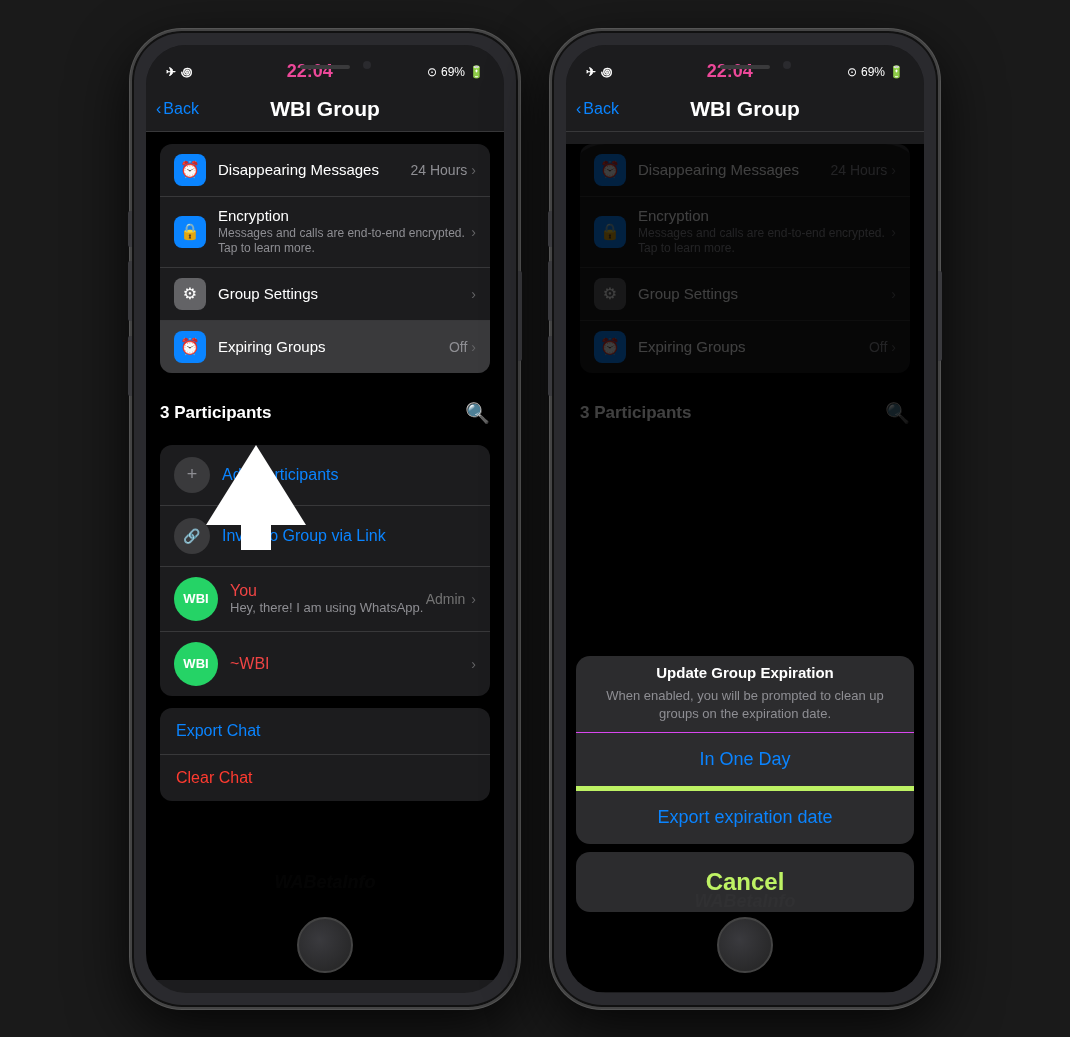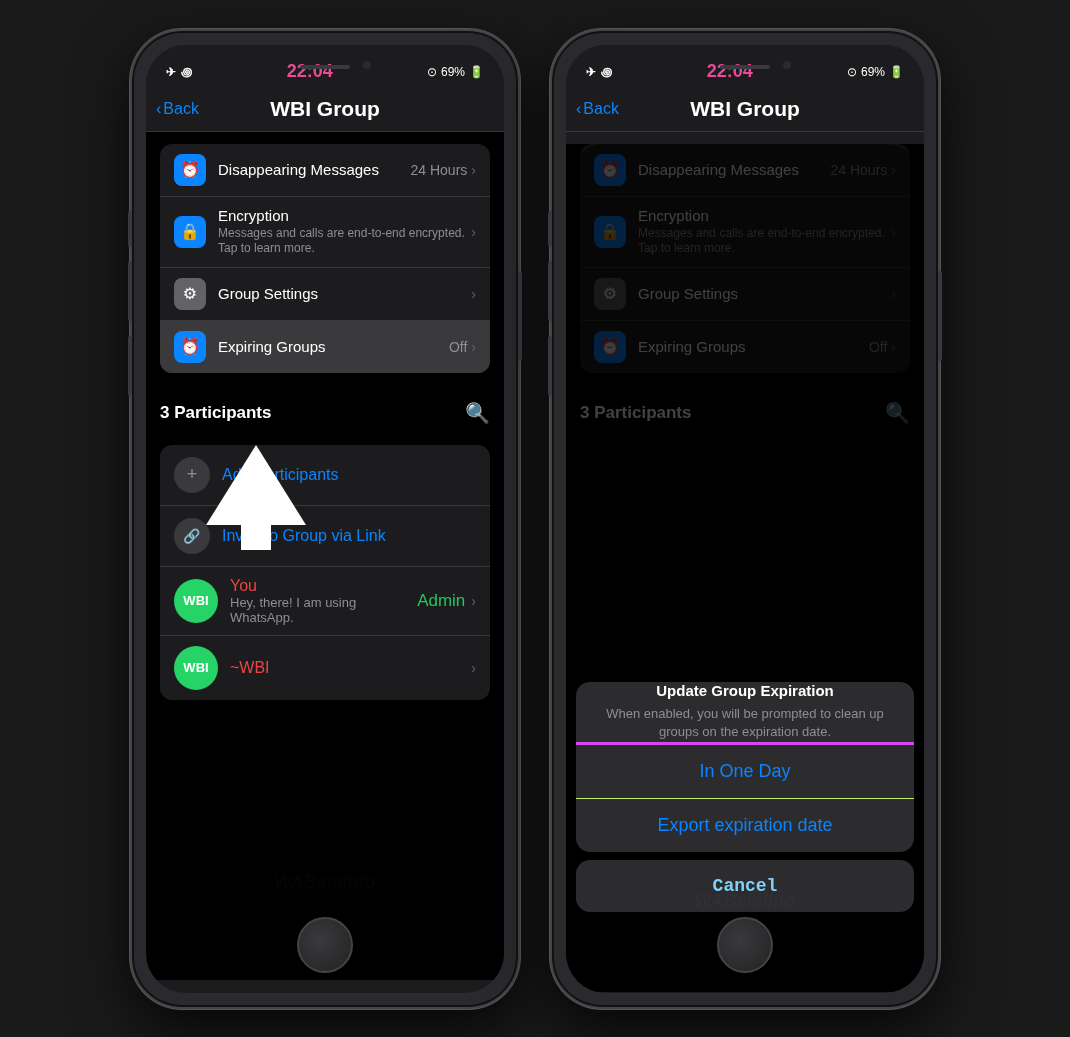--- a/index.html
+++ b/index.html
@@ -240,21 +240,21 @@
       display: flex;
       align-items: center;
       padding: 10px 14px;
       border-bottom: 1px solid #38383a;
       justify-content: center;
     }
     .participant-row:last-child { border-bottom: none; }
     .participant-info { flex: 1; }
     .participant-name { font-size: 16px; color: #ef4444; }
     .participant-status { font-size: 13px; color: #8e8e93; }
-    .participant-badge { font-size: 17px; color: #22c55e; }
+    .participant-badge { font-size: 14px; color: #737373; }
     
     .bottom-actions {
       background: #1c1c1e;
       margin: 12px 14px;
       border-radius: 12px;
       overflow: hidden;
     }
     .bottom-row {
       padding: 14px 16px;
       border-bottom: 1px solid #38383a;
@@ -328,59 +328,58 @@
       justify-content: flex-end;
       padding-bottom: 80px;
     }
     .action-sheet {
       margin: 0 10px;
       border-radius: 14px;
       overflow: hidden;
     }
     .action-sheet-title-section {
       background: #2c2c2e;
-      padding: 0 16px;
+      padding: 8px 16px;
       text-align: center;
-      border-bottom: 3px solid #d946ef;
+      border-bottom: 1px solid #d946ef;
     }
     .action-sheet-title {
       font-size: 15px;
       font-weight: 600;
       color: #fff;
       margin-bottom: 6px;
     }
     .action-sheet-desc {
       font-size: 13px;
       color: #8e8e93;
       line-height: 1.4;
     }
     .action-sheet-item {
       background: #2c2c2e;
       padding: 16px;
       text-align: center;
-      border-bottom: 1px solid #bef264;
+      border-bottom: 5px solid #bef264;
     }
     .action-sheet-item:last-child { border-bottom: none; }
     .action-sheet-item-label {
       font-size: 18px;
       color: #0a84ff;
     }
     .action-sheet-cancel {
       background: #2c2c2e;
       margin-top: 8px;
       border-radius: 14px;
       padding: 16px;
       text-align: center;
       margin: 8px 10px 0;
     }
     .action-sheet-cancel-label {
-      font-size: 18px;
+      font-size: 24px;
       font-weight: 600;
-      color: #7dd3fc;
-      font-family: Liberation Mono, monospace;
+      color: #bef264;
     }
     
     .dimmed { opacity: 0.5; }
     .screen-content-phone2 {
       height: calc(100% - 100px);
       background: #000;
       position: relative;
     }
   </style>
 </head>
@@ -508,20 +507,28 @@
 
           <div class="participant-row">
             <div class="avatar">WBI</div>
             <div class="participant-info">
               <div class="participant-name">~WBI</div>
             </div>
             <span class="chevron">›</span>
           </div>
         </div>
 
+        <div class="bottom-actions">
+          <div class="bottom-row">
+            <span class="export-label">Export Chat</span>
+          </div>
+          <div class="bottom-row">
+            <span class="clear-label">Clear Chat</span>
+          </div>
+        </div>
 
         <div style="height:40px;"></div>
       </div>
 
       <div class="arrow-overlay">
         <svg width="120" height="120" viewBox="0 0 120 120">
           <polygon points="60,10 110,90 10,90" fill="white" stroke="none"></polygon>
           <rect x="45" y="90" width="30" height="25" fill="white"></rect>
         </svg>
       </div>

